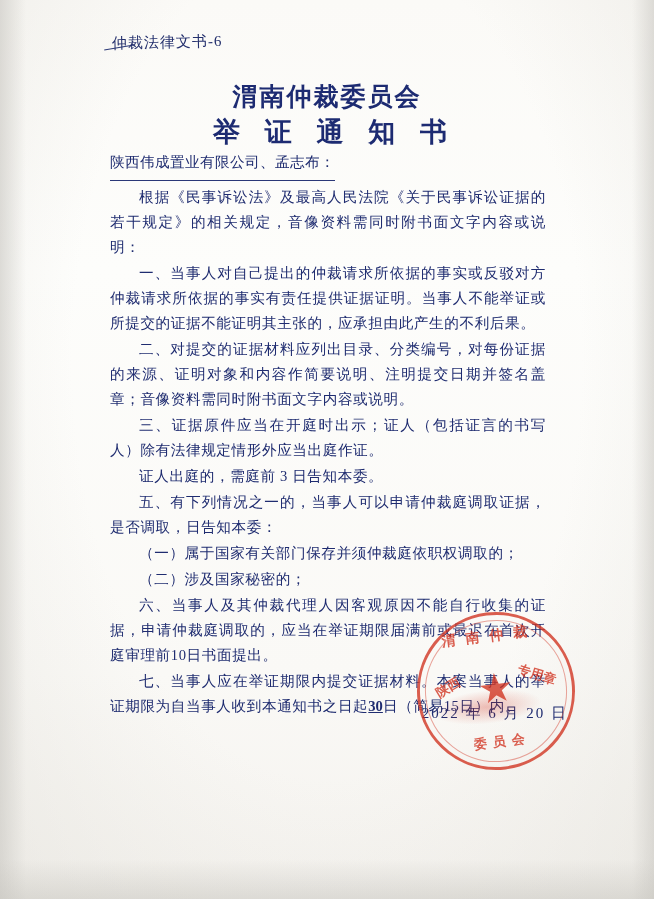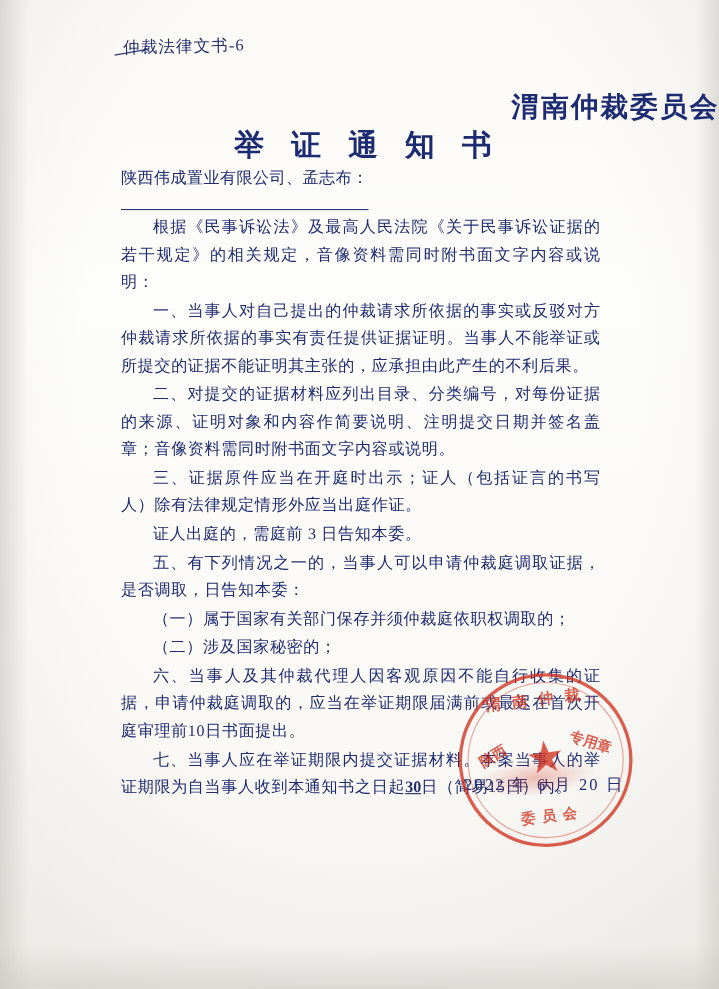--- a/index.html
+++ b/index.html
@@ -65,21 +65,21 @@
     width: 30px;
     height: 1px;
     background: #2c3a78;
     transform: rotate(-10deg);
   }
 
   #title-org {
     position: absolute;
     left: 0; right: 0;
     top: 80px;
-    text-align: right;
+    text-align: center;
     font-family: "Liberation Serif", serif;
     font-weight: bold;
     font-size: 25px;
     letter-spacing: 2px;
     color: #1d2b72;
   }
   #title-doc {
     position: absolute;
     left: 0; right: 0;
     top: 114px;
@@ -105,21 +105,21 @@
     text-align: justify;
     margin: 0 0 1px 0;
     font-family: "Liberation Serif", serif;
   }
   .para.indent {
     text-indent: 29px;
   }
   .para.addressee {
     border-bottom: 1px solid #2b3878;
     display: inline-block;
-    padding-bottom: 15px;
+    padding-bottom: 5px;
     margin-bottom: 4px;
     letter-spacing: 0.4px;
   }
 
   .underline-num {
     text-decoration: underline;
     font-weight: bold;
     letter-spacing: 0;
   }
 

